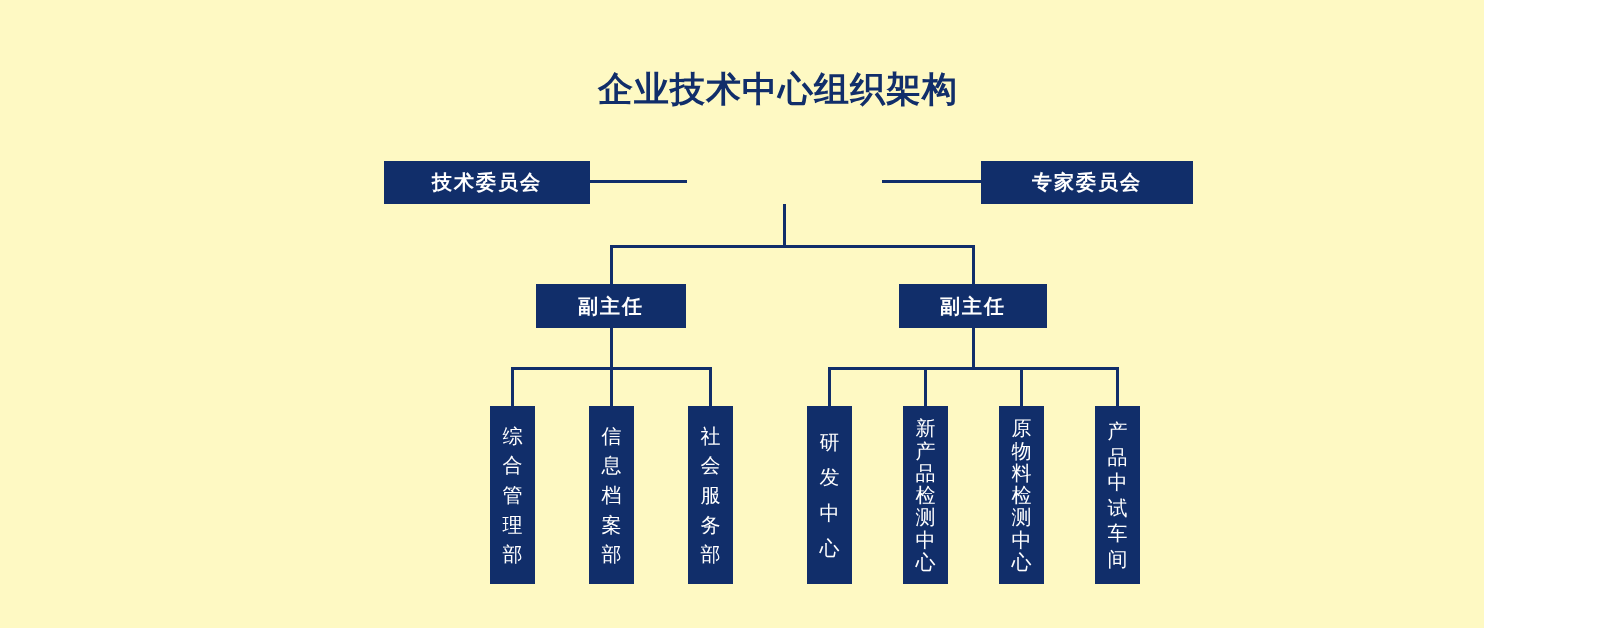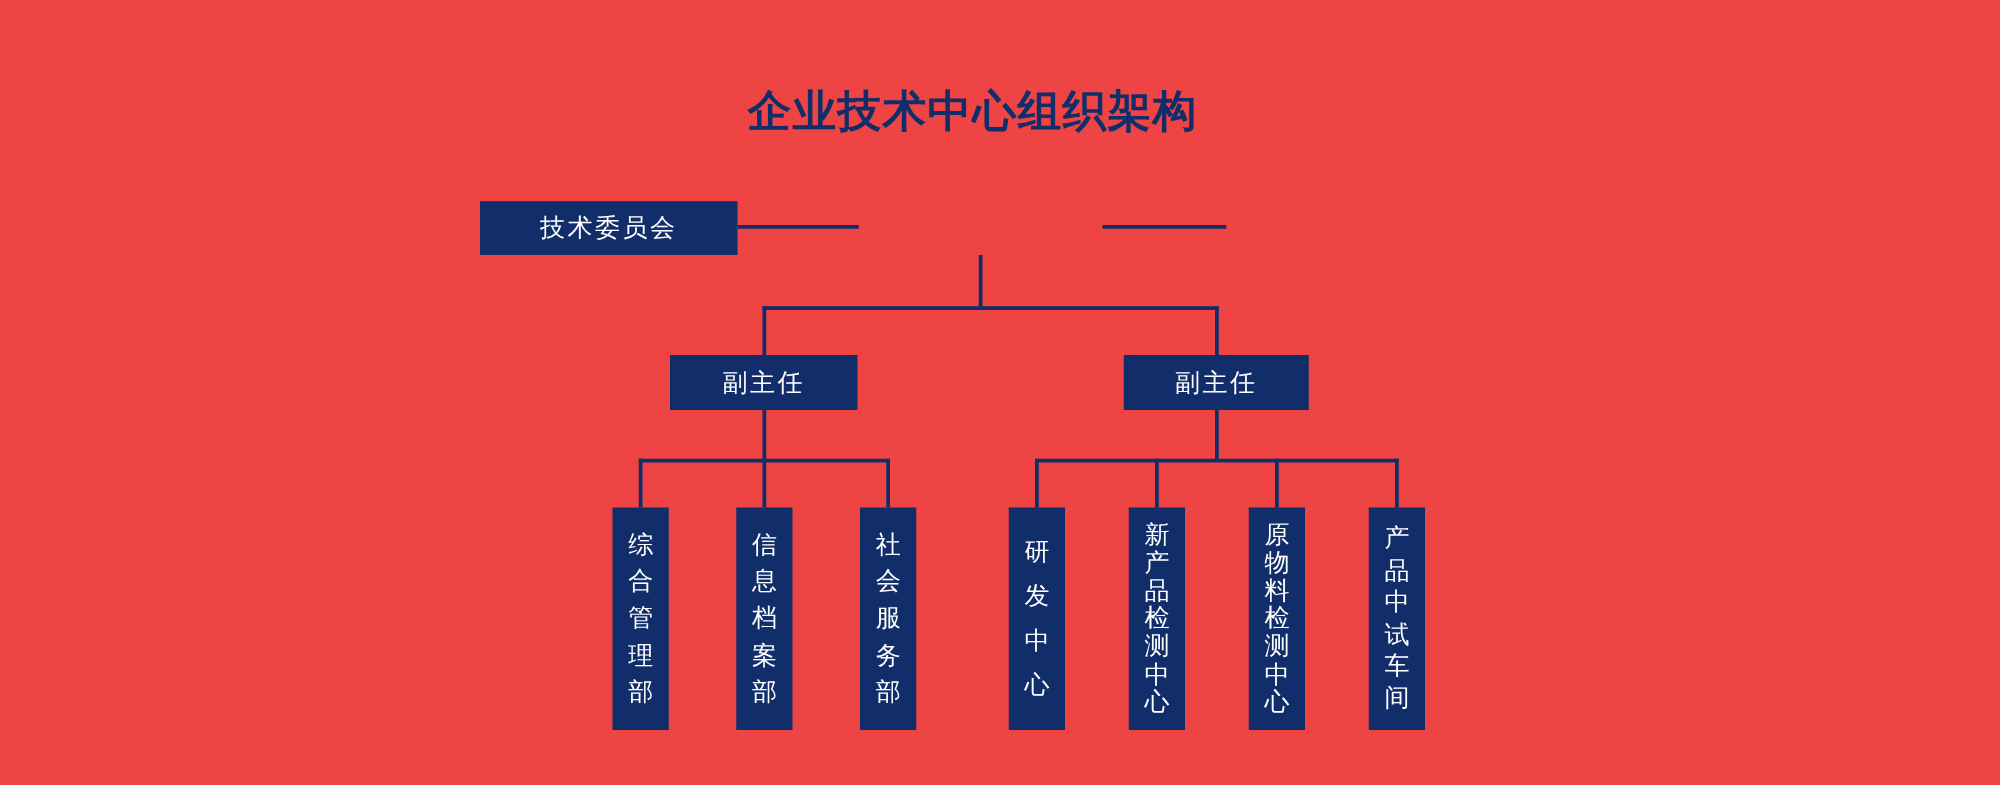--- a/index.html
+++ b/index.html
@@ -3,23 +3,23 @@
 <meta charset="utf-8">
 <style>
   html, body {
     margin: 0;
     padding: 0;
     background: #ffffff;
     font-family: "Liberation Sans", "DejaVu Sans", sans-serif;
   }
   .canvas {
     position: relative;
-    width: 1600px;
+    width: 1484px;
     height: 628px;
-    background: #ef4444;
+    background: #fef9c3;
     overflow: hidden;
   }
   .chart-title {
     position: absolute;
     left: 778px;
     top: 66px;
     transform: translateX(-50%);
     font-size: 35px;
     font-weight: bold;
     letter-spacing: 1px;
@@ -27,21 +27,21 @@
     white-space: nowrap;
   }
   .node-h {
     position: absolute;
     background: var(--navy, #112e6a);
     color: #ffffff;
     display: flex;
     align-items: center;
     justify-content: center;
     font-size: 20px;
-    font-weight: normal;
+    font-weight: bold;
     letter-spacing: 2px;
     white-space: nowrap;
     box-sizing: border-box;
   }
   .node-v {
     position: absolute;
     width: 45px;
     height: 178px;
     top: 406px;
     background: var(--navy, #112e6a);
@@ -62,20 +62,21 @@
   }
 </style>
 </head>
 <body>
 
 <div class="canvas">
 
   <div class="chart-title">企业技术中心组织架构</div>
 
   <div class="node-h" style="left:384px; top:161px; width:206px; height:43px;">技术委员会</div>
+  <div class="node-h" style="left:981px; top:161px; width:212px; height:43px;">专家委员会</div>
 
   <div class="line" style="left:590px; top:180px; width:97px; height:3px;"></div>
   <div class="line" style="left:882px; top:180px; width:99px; height:3px;"></div>
 
   <div class="line" style="left:783px; top:204px; width:3px; height:43px;"></div>
   <div class="line" style="left:610px; top:245px; width:365px; height:3px;"></div>
   <div class="line" style="left:610px; top:245px; width:3px; height:39px;"></div>
   <div class="line" style="left:972px; top:245px; width:3px; height:39px;"></div>
 
   <div class="node-h" style="left:536px; top:284px; width:150px; height:44px;">副主任</div>

